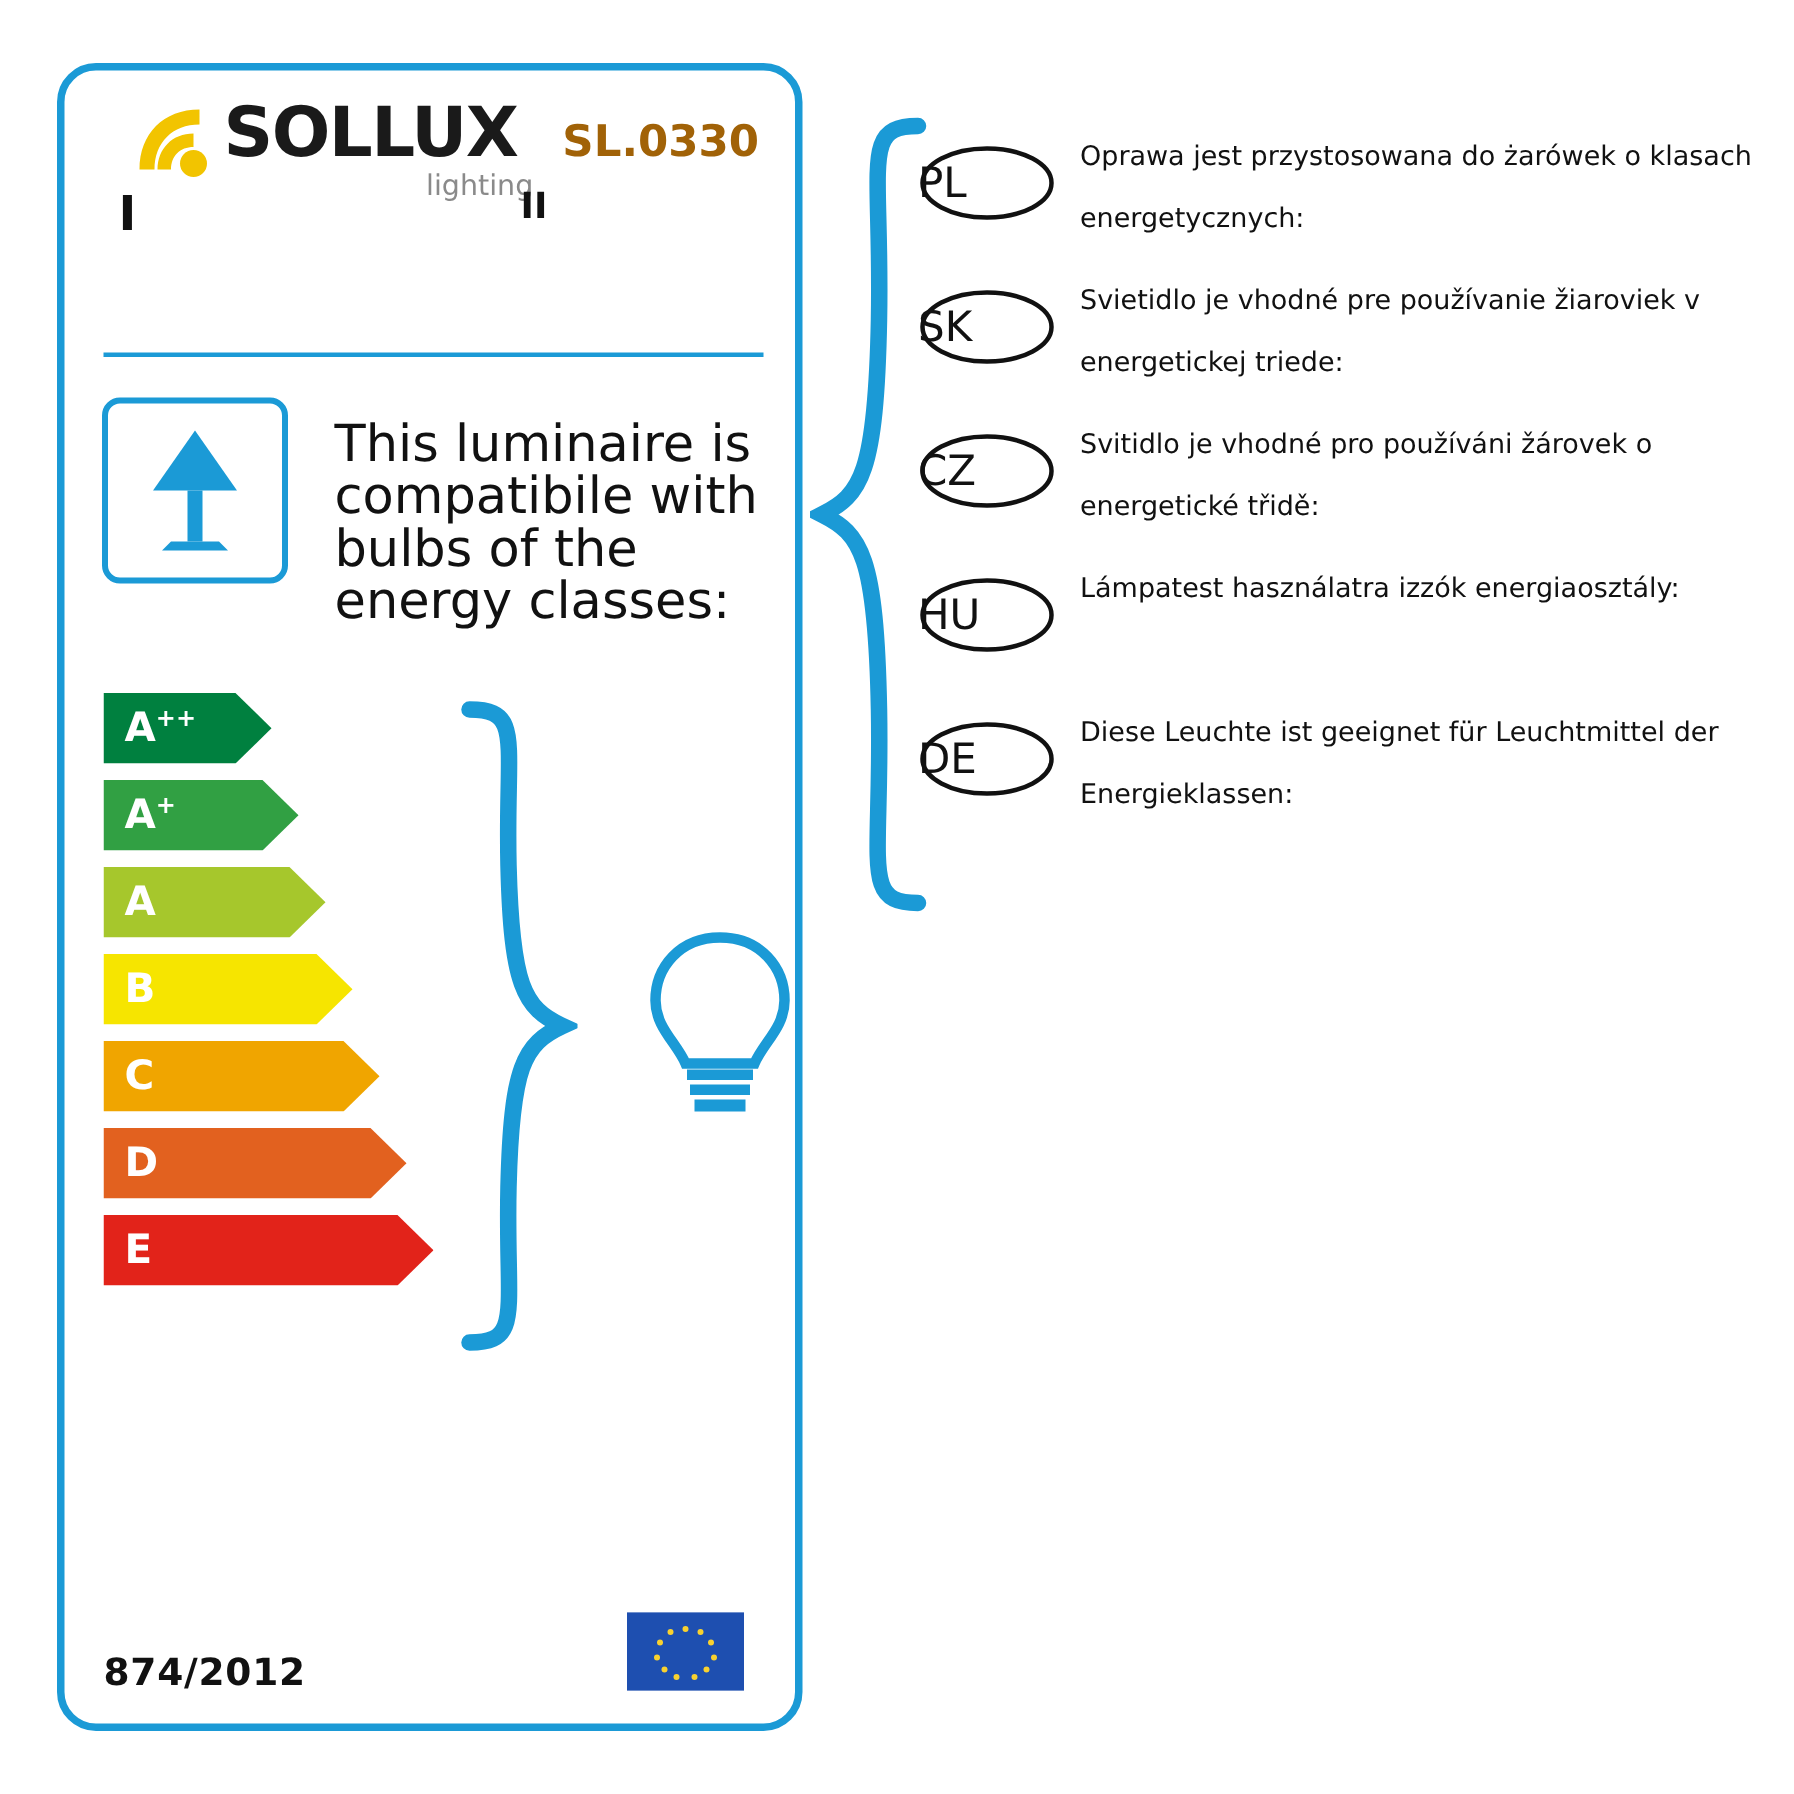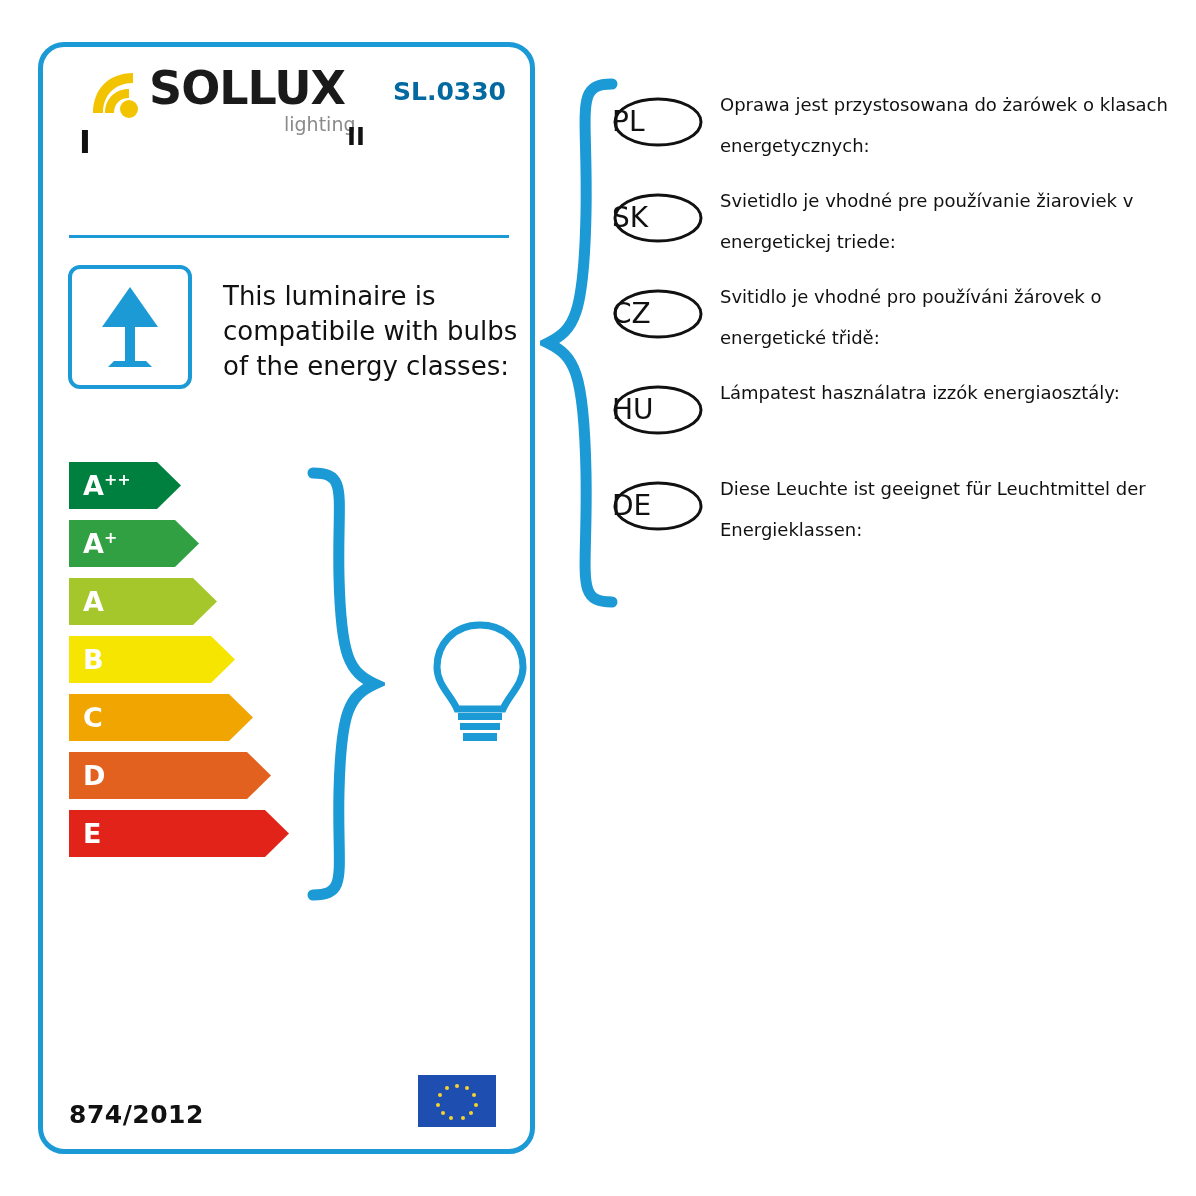--- a/index.html
+++ b/index.html
@@ -63,23 +63,23 @@
     left: 195px;
     top: 52px;
     font-size: 19px;
     color: #8a8a8a;
     font-family: "DejaVu Sans", sans-serif;
   }
   .model-code {
     position: absolute;
     right: 24px;
     top: 30px;
-    font-size: 25px;
-    font-weight: 700;
-    color: #0369a1;
+    font-size: 29px;
+    font-weight: 700;
+    color: #a16207;
     font-family: "DejaVu Sans", sans-serif;
     margin-left: 35px;
   }
   .class-marks {
     position: absolute;
     left: 36px;
     top: 76px;
     width: 340px;
     height: 40px;
   }
@@ -118,21 +118,21 @@
     height: 124px;
     border: 4px solid #1b9ad6;
     border-radius: 12px;
     box-sizing: border-box;
   }
   .lamp-caption {
     position: absolute;
     left: 180px;
     top: 232px;
     width: 305px;
-    font-size: 26px;
+    font-size: 34px;
     line-height: 35px;
     color: #111111;
     font-family: "DejaVu Sans", sans-serif;
   }
 
   
   .bars {
     position: absolute;
     left: 26px;
     top: 415px;

